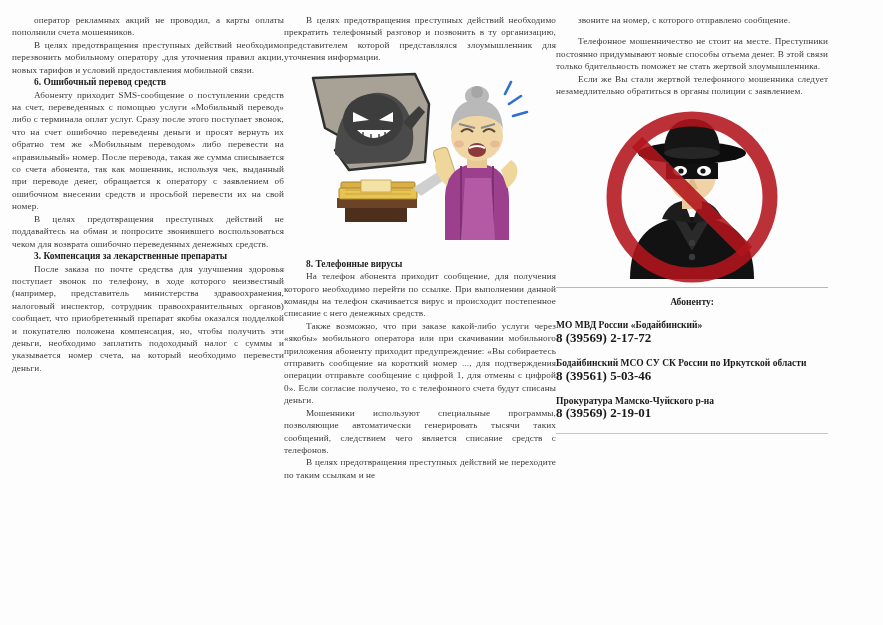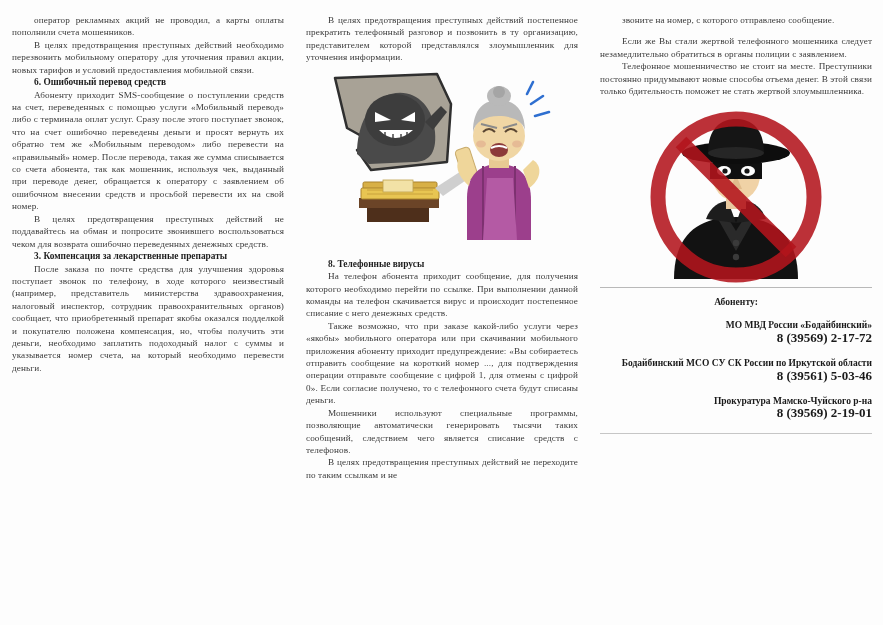--- a/index.html
+++ b/index.html
@@ -15,21 +15,20 @@
     color: #2a2a2a;
   }
   .page {
     position: relative;
     width: 883px;
     height: 625px;
     background: #fdfdfd;
     display: flex;
     box-sizing: border-box;
     padding: 14px 12px 6px 12px;
-    gap: 22px;
   }
   .column {
     width: 272px;
     flex: 0 0 272px;
     position: relative;
   }
   p.body-text {
     margin: 0 0 0 0;
     font-size: 9.2px;
     line-height: 12.4px;
@@ -80,21 +79,21 @@
   }
   .contacts-title {
     text-align: center;
     font-weight: bold;
     font-size: 9.6px;
     margin: 0 0 12px 0;
     color: #1d1d1d;
     filter: blur(0.15px);
   }
   .contact-entry {
-    text-align: right;
+    text-align: left;
     margin: 0 0 13px 0;
   }
   .contact-name {
     display: block;
     font-weight: bold;
     font-size: 9.5px;
     line-height: 12.4px;
     color: #1a1a1a;
     filter: blur(0.15px);
   }
@@ -124,21 +123,21 @@
 
     <h3 class="section-heading">6. Ошибочный перевод средств</h3>
     <p class="body-text">Абоненту приходит SMS-сообщение о поступлении средств на счет, переведенных с помощью услуги «Мобильный перевод» либо с терминала оплат услуг. Сразу после этого поступает звонок, что на счет ошибочно переведены деньги и просят вернуть их обратно тем же «Мобильным переводом» либо перевести на «правильный» номер. После перевода, такая же сумма списывается со счета абонента, так как мошенник, используя чек, выданный при переводе денег, обращается к оператору с заявлением об ошибочном внесении средств и просьбой перевести их на свой номер.</p>
     <p class="body-text">В целях предотвращения преступных действий не поддавайтесь на обман и попросите звонившего воспользоваться чеком для возврата ошибочно переведенных денежных средств.</p>
 
     <h3 class="section-heading">3. Компенсация за лекарственные препараты</h3>
     <p class="body-text">После заказа по почте средства для улучшения здоровья поступает звонок по телефону, в ходе которого неизвестный (например, представитель министерства здравоохранения, налоговый инспектор, сотрудник правоохранительных органов) сообщает, что приобретенный препарат якобы оказался подделкой и покупателю положена компенсация, но, чтобы получить эти деньги, необходимо заплатить подоходный налог с суммы и указывается номер счета, на который необходимо перевести деньги.</p>
   </div>
 
   <div class="column">
-    <p class="body-text">В целях предотвращения преступных действий постепенное прекратить телефонный разговор и позвонить в ту организацию, представителем которой представлялся злоумышленник для уточнения информации.</p>
+    <p class="body-text">В целях предотвращения преступных действий необходимо прекратить телефонный разговор и позвонить в ту организацию, представителем которой представлялся злоумышленник для уточнения информации.</p>
 
     <div class="figure-woman">
       <svg width="250" height="178" viewBox="0 0 250 178" xmlns="http://www.w3.org/2000/svg">
 
         <g>
           <path d="M18 8 L120 4 L134 34 L130 92 L54 100 L40 80 L66 78 L30 58 Z" fill="#a8a296" stroke="#2f2f2f" stroke-width="2.5" stroke-linejoin="round"></path>
         </g>
 
         <g>
           <path d="M40 84 C40 56 52 30 74 24 C96 18 116 34 118 62 C120 86 110 92 96 92 L52 94 Z" fill="#4a4a4a"></path>
@@ -209,22 +208,22 @@
     <h3 class="section-heading heading-center">8. Телефонные вирусы</h3>
     <p class="body-text">На телефон абонента приходит сообщение, для получения которого необходимо перейти по ссылке. При выполнении данной команды на телефон скачивается вирус и происходит постепенное списание с него денежных средств.</p>
     <p class="body-text">Также возможно, что при заказе какой-либо услуги через «якобы» мобильного оператора или при скачивании мобильного приложения абоненту приходит предупреждение: «Вы собираетесь отправить сообщение на короткий номер ..., для подтверждения операции отправьте сообщение с цифрой 1, для отмены с цифрой 0». Если согласие получено, то с телефонного счета будут списаны деньги.</p>
     <p class="body-text">Мошенники используют специальные программы, позволяющие автоматически генерировать тысячи таких сообщений, следствием чего является списание средств с телефонов.</p>
     <p class="body-text">В целях предотвращения преступных действий не переходите по таким ссылкам и не</p>
   </div>
 
   <div class="column">
     <p class="body-text">звоните на номер, с которого отправлено сообщение.</p>
     <div class="spacer-sm"></div>
+    <p class="body-text">Телефонное мошенничество не стоит на месте. Преступники постоянно придумывают новые способы отъема денег. В этой связи только бдительность поможет не стать жертвой злоумышленника.</p>
     <p class="body-text">Если же Вы стали жертвой телефонного мошенника следует незамедлительно обратиться в органы полиции с заявлением.</p>
-    <p class="body-text">Телефонное мошенничество не стоит на месте. Преступники постоянно придумывают новые способы отъема денег. В этой связи только бдительность поможет не стать жертвой злоумышленника.</p>
 
     <div class="figure-thief">
       <svg width="200" height="172" viewBox="0 0 200 172" xmlns="http://www.w3.org/2000/svg">
 
         <g>
 
           <path d="M38 168 C38 128 58 106 100 106 C142 106 162 128 162 168 Z" fill="#121212"></path>
 
           <path d="M82 108 L100 140 L118 108 L110 104 L100 120 L90 104 Z" fill="#2a2a2a"></path>
 

